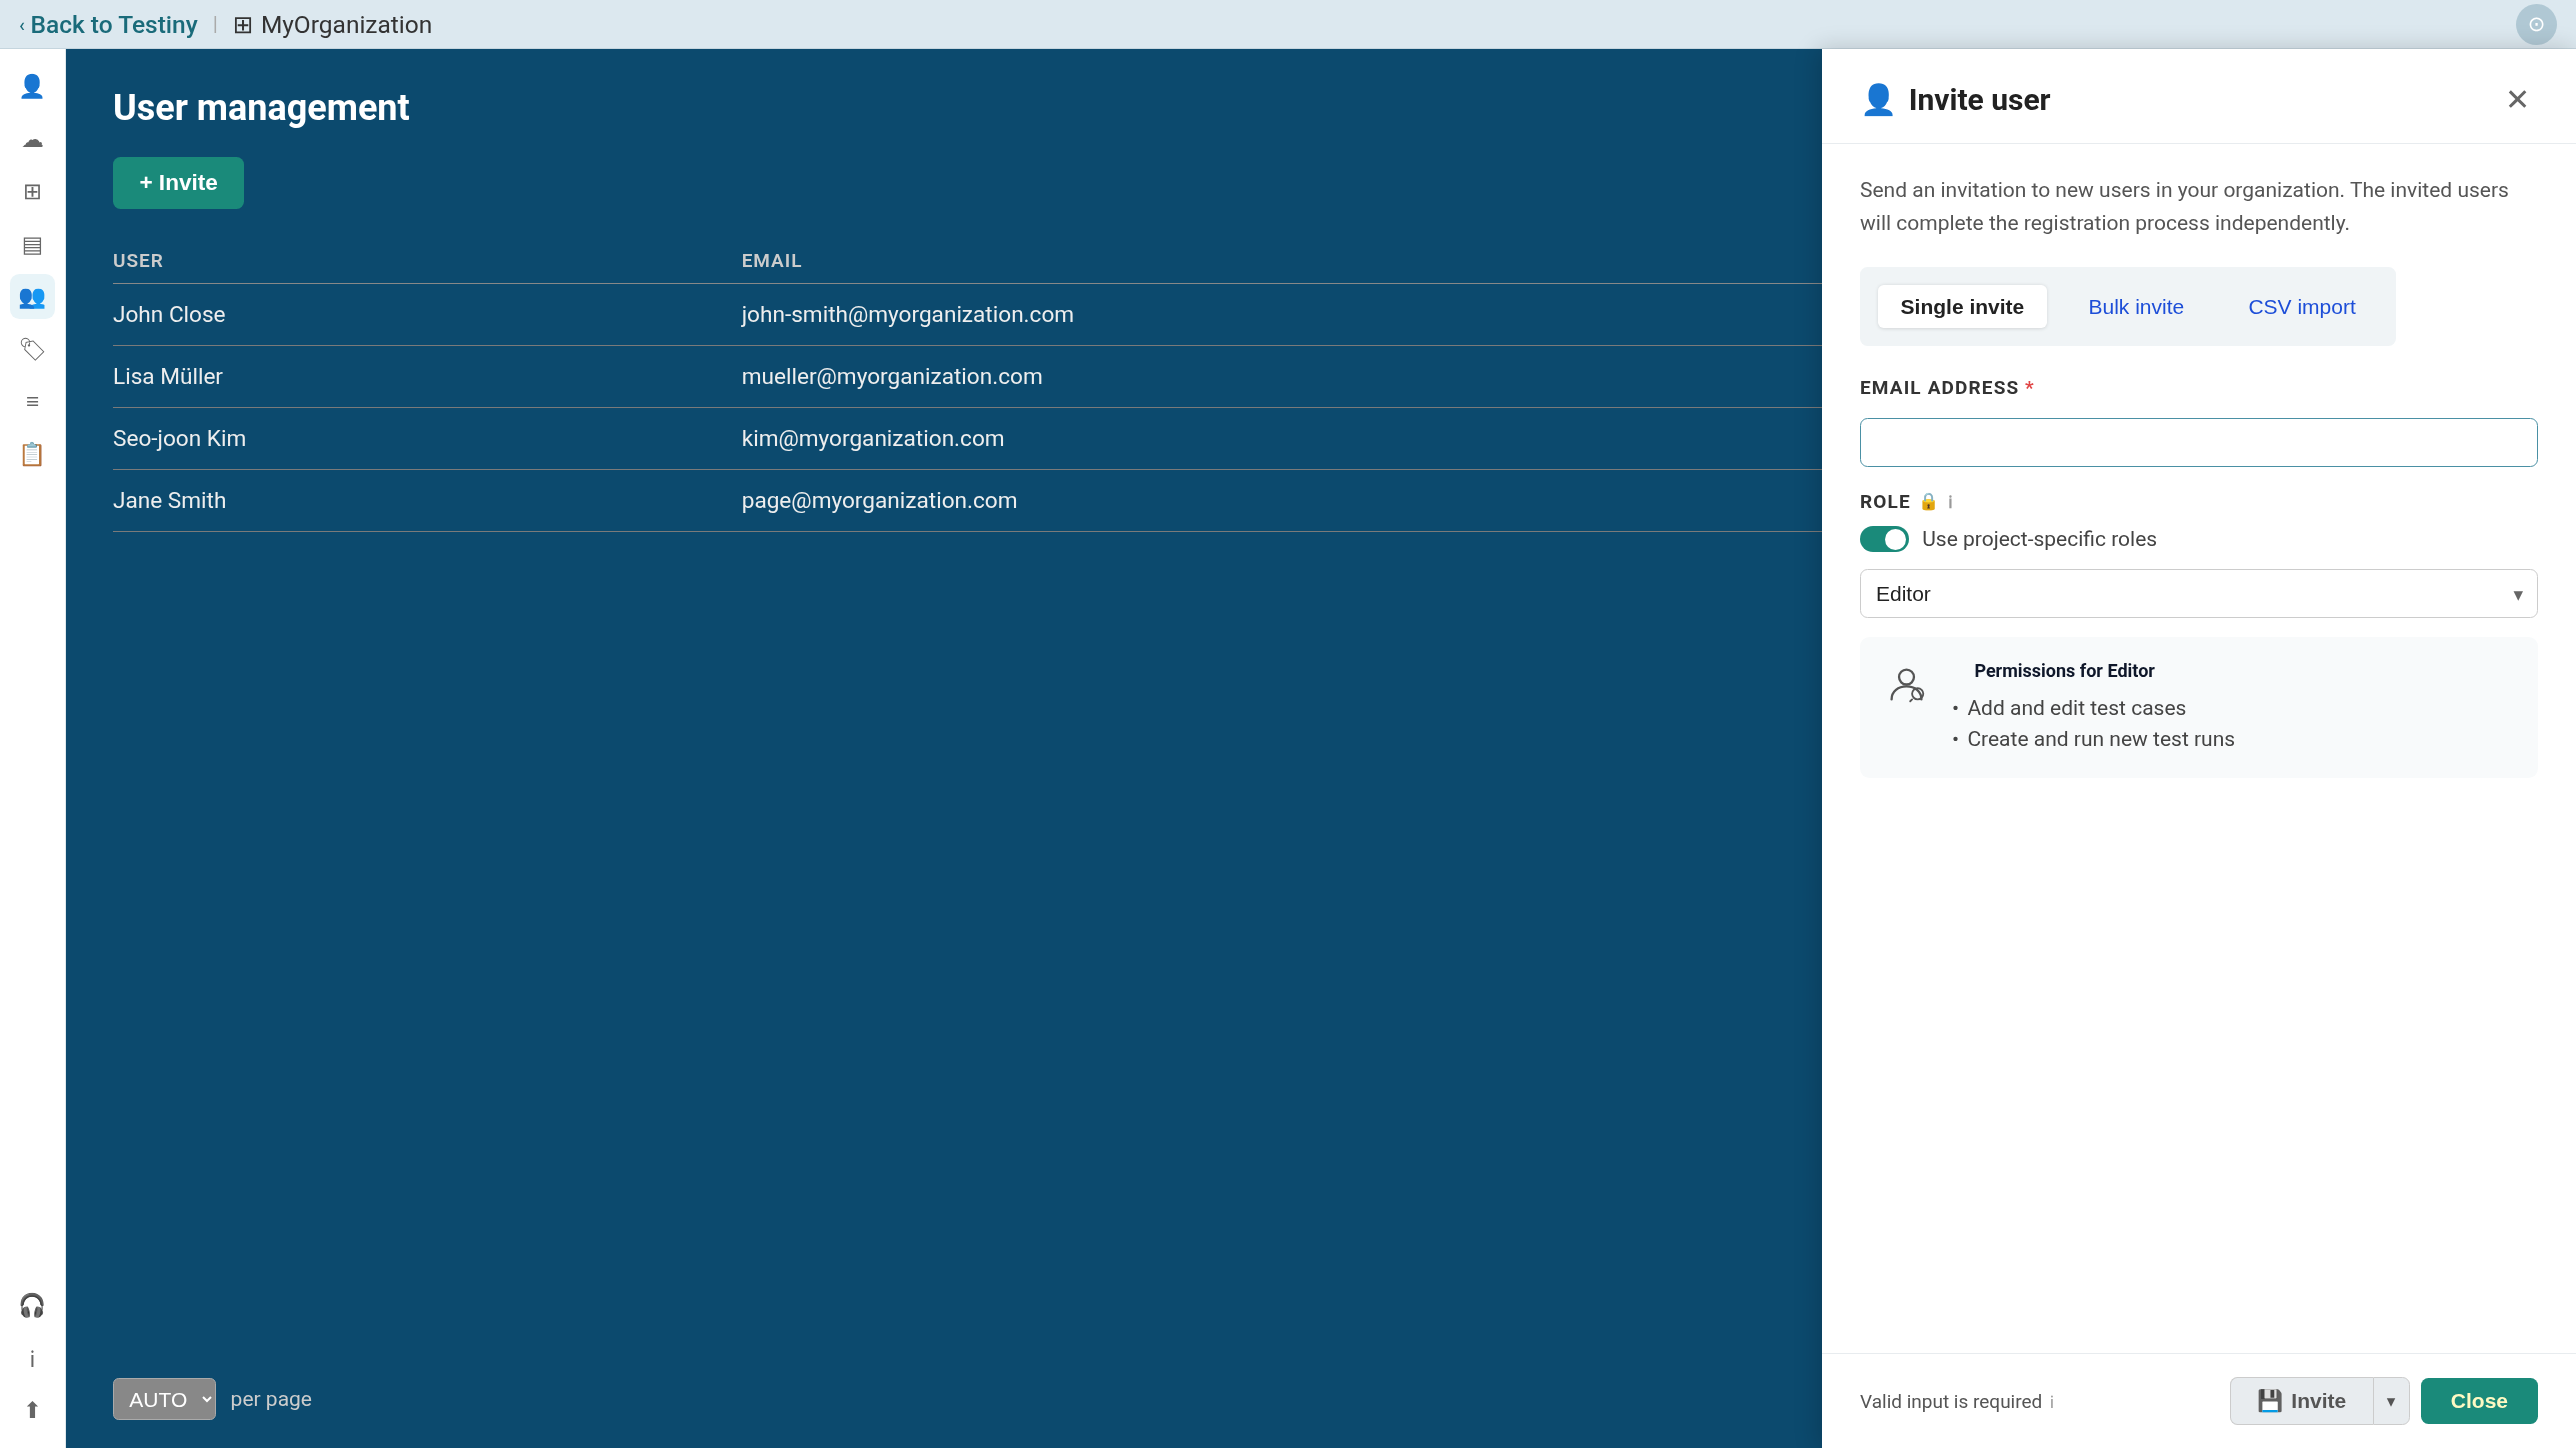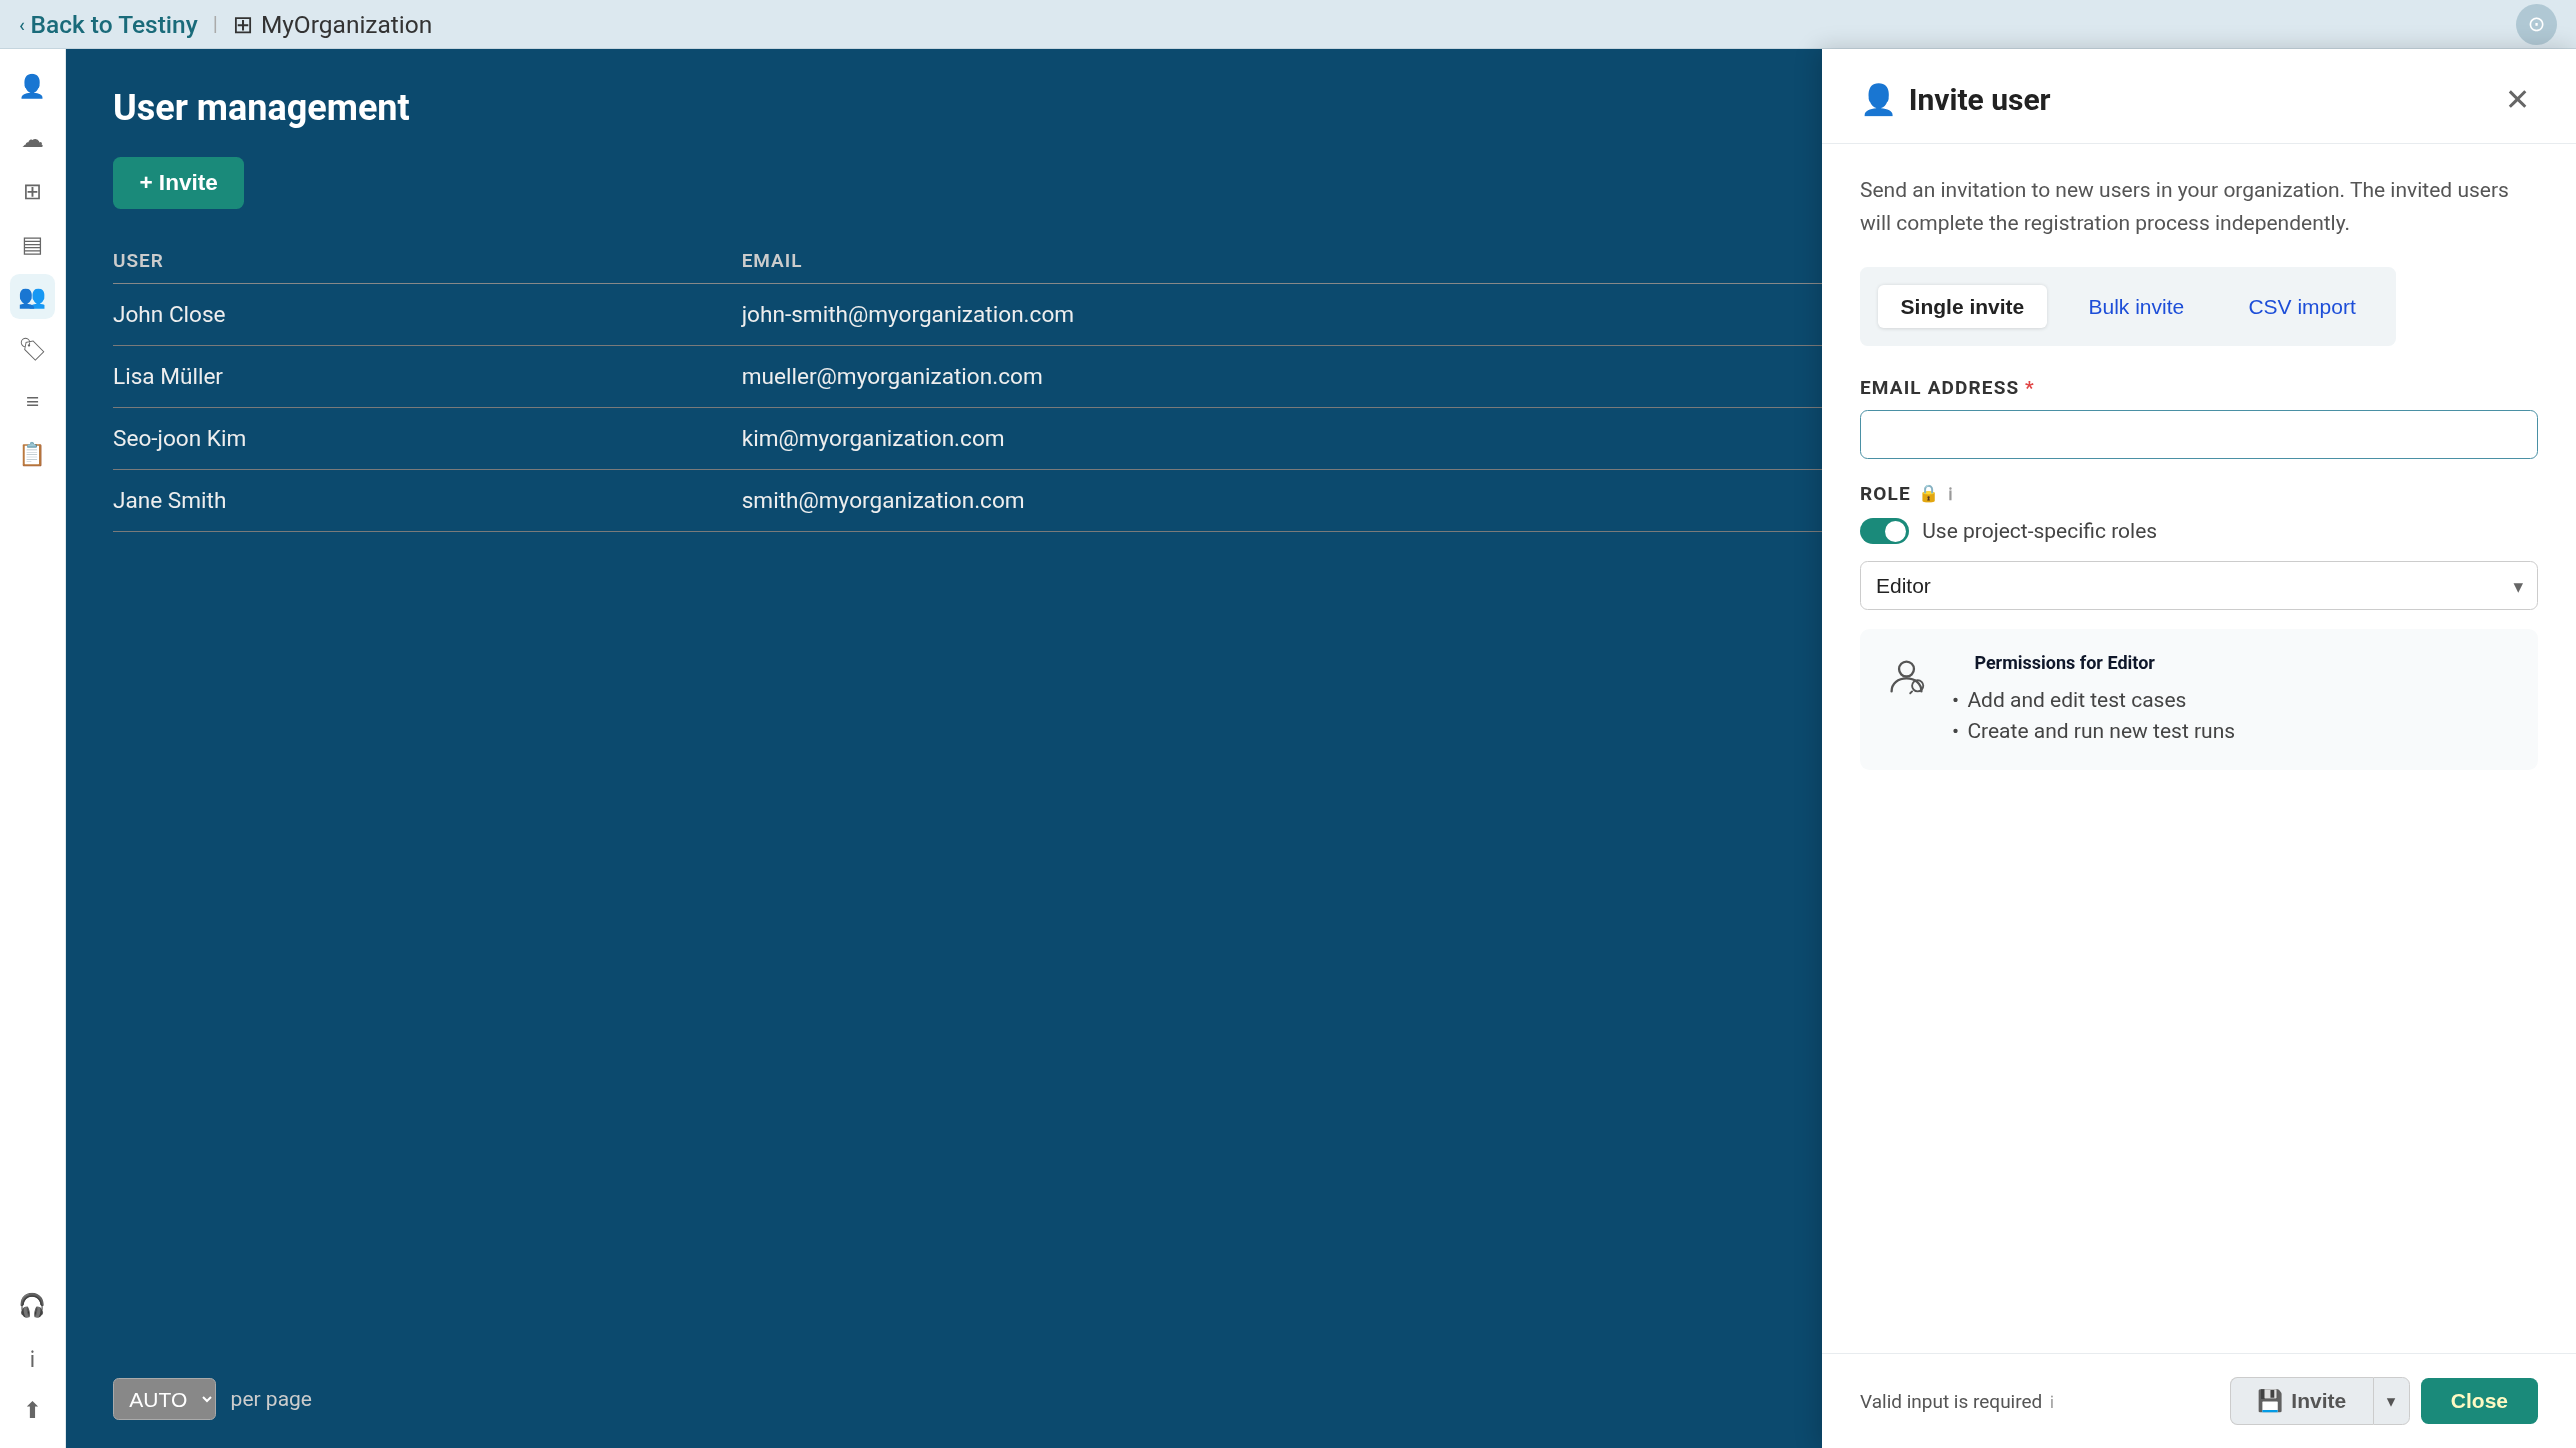--- a/index.html
+++ b/index.html
@@ -270,21 +270,21 @@
       color: #222;
       font-weight: 600;
       box-shadow: 0 0.9px 3.8px rgba(0,0,0,0.12);
     }
 
     
     .form-label {
       font-size: 19px;
       font-weight: 700;
       color: #333;
-      margin-bottom: 11px;
+      margin-bottom: 19px;
       display: flex;
       align-items: center;
       gap: 5.7px;
       text-transform: uppercase;
       letter-spacing: 0.06em;
     }
     .form-label .required {
       color: #e04444;
     }
     .form-input {
@@ -537,21 +537,21 @@
       <td>mueller@myorganization.com</td>
       <td>Editor</td>
     </tr>
           <tr>
       <td>Seo-joon Kim</td>
       <td>kim@myorganization.com</td>
       <td>Editor</td>
     </tr>
           <tr>
       <td>Jane Smith</td>
-      <td>smith@myorganization.com</td>
+      <td>page@myorganization.com</td>
       <td>Editor</td>
     </tr>
         </tbody>
     </table>
 
     <div class="pagination-bar">
       <select class="per-page-select">
         <option>AUTO</option>
         <option>10</option>
         <option>25</option>

